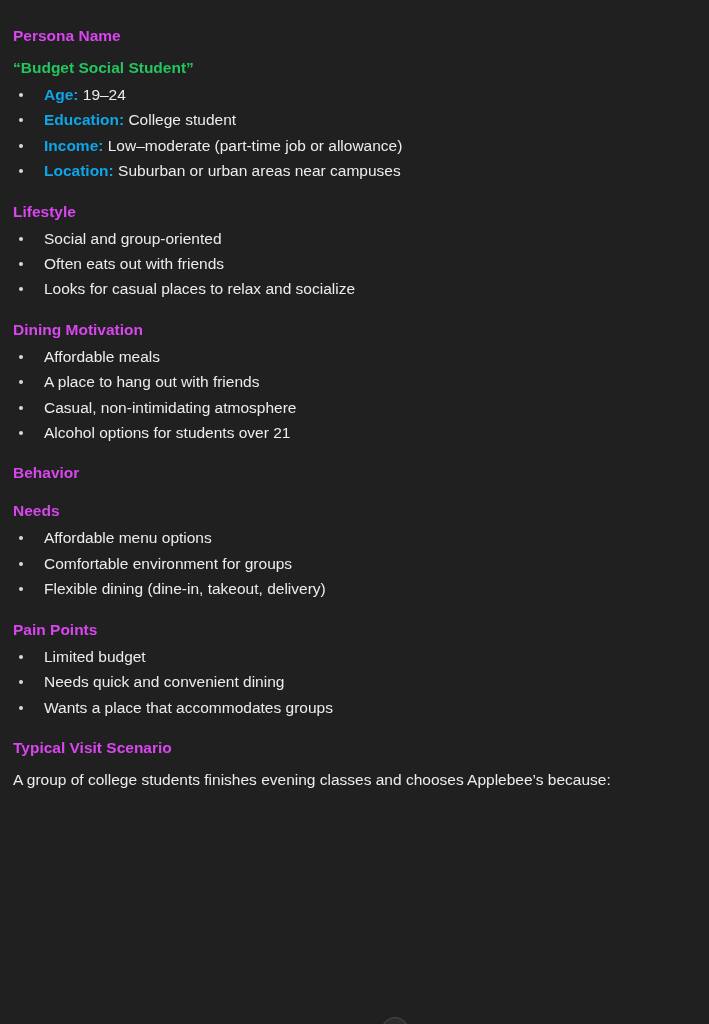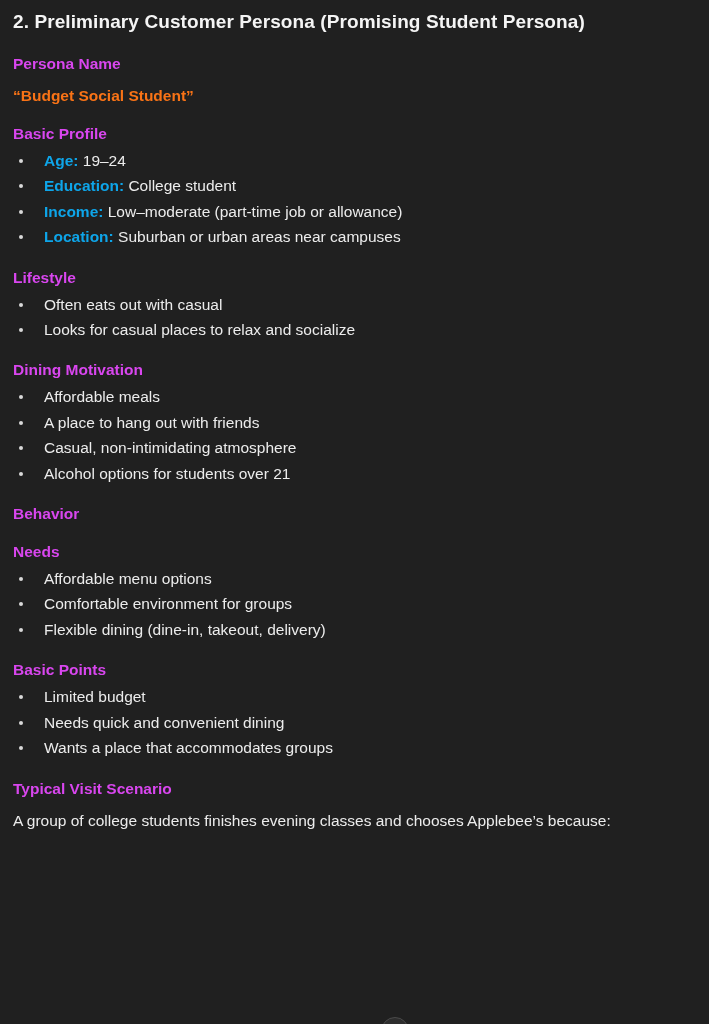--- a/index.html
+++ b/index.html
@@ -32,21 +32,21 @@
     margin: 11px 0 0 0;
     line-height: 21px;
   }
   p.sh {
     font-weight: 700;
     color: #d946ef;
     margin-top: 17px;
   }
   p.bold-para {
     font-weight: 700;
-    color: #f97316;
+    color: #22c55e;
   }
   ul {
     list-style: none;
     margin: 4px 0 0 0;
     padding: 0 0 0 31px;
   }
   ul + p.sh {
   }
   li {
     position: relative;
@@ -91,57 +91,56 @@
     stroke-width: 2;
     stroke-linecap: round;
     stroke-linejoin: round;
   }
 </style>
 </head>
 <body>
 
 <div class="doc">
 
-  <h2 class="title">2. Preliminary Customer Persona (Promising Student Persona)</h2>
 
   <p class="sh">Persona Name</p>
   <p class="bold-para">“Budget Social Student”</p>
 
-  <p class="sh">Basic Profile</p>
   <ul>
     <li><strong>Age:</strong><span> 19–24</span></li>
     <li><strong>Education:</strong><span> College student</span></li>
     <li><strong>Income:</strong><span> Low–moderate (part-time job or allowance)</span></li>
     <li><strong>Location:</strong><span> Suburban or urban areas near campuses</span></li>
   </ul>
 
   <p class="sh">Lifestyle</p>
   <ul>
-    <li><strong></strong><span>Often eats out with casual</span></li>
+    <li><strong></strong><span>Social and group-oriented</span></li>
+    <li><strong></strong><span>Often eats out with friends</span></li>
     <li><strong></strong><span>Looks for casual places to relax and socialize</span></li>
   </ul>
 
   <p class="sh">Dining Motivation</p>
   <ul>
     <li><strong></strong><span>Affordable meals</span></li>
     <li><strong></strong><span>A place to hang out with friends</span></li>
     <li><strong></strong><span>Casual, non-intimidating atmosphere</span></li>
     <li><strong></strong><span>Alcohol options for students over 21</span></li>
   </ul>
 
   <p class="sh">Behavior</p>
 
   <p class="sh">Needs</p>
   <ul>
     <li><strong></strong><span>Affordable menu options</span></li>
     <li><strong></strong><span>Comfortable environment for groups</span></li>
     <li><strong></strong><span>Flexible dining (dine-in, takeout, delivery)</span></li>
   </ul>
 
-  <p class="sh">Basic Points</p>
+  <p class="sh">Pain Points</p>
   <ul>
     <li><strong></strong><span>Limited budget</span></li>
     <li><strong></strong><span>Needs quick and convenient dining</span></li>
     <li><strong></strong><span>Wants a place that accommodates groups</span></li>
   </ul>
 
   <p class="sh">Typical Visit Scenario</p>
   <p>A group of college students finishes evening classes and chooses Applebee’s because:</p>
 
 </div>

